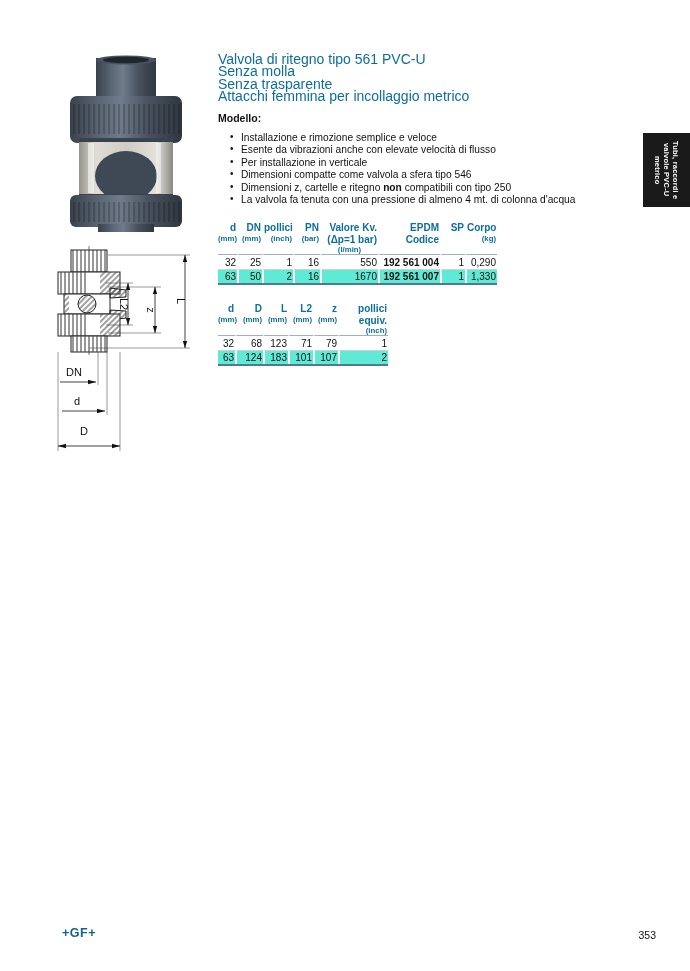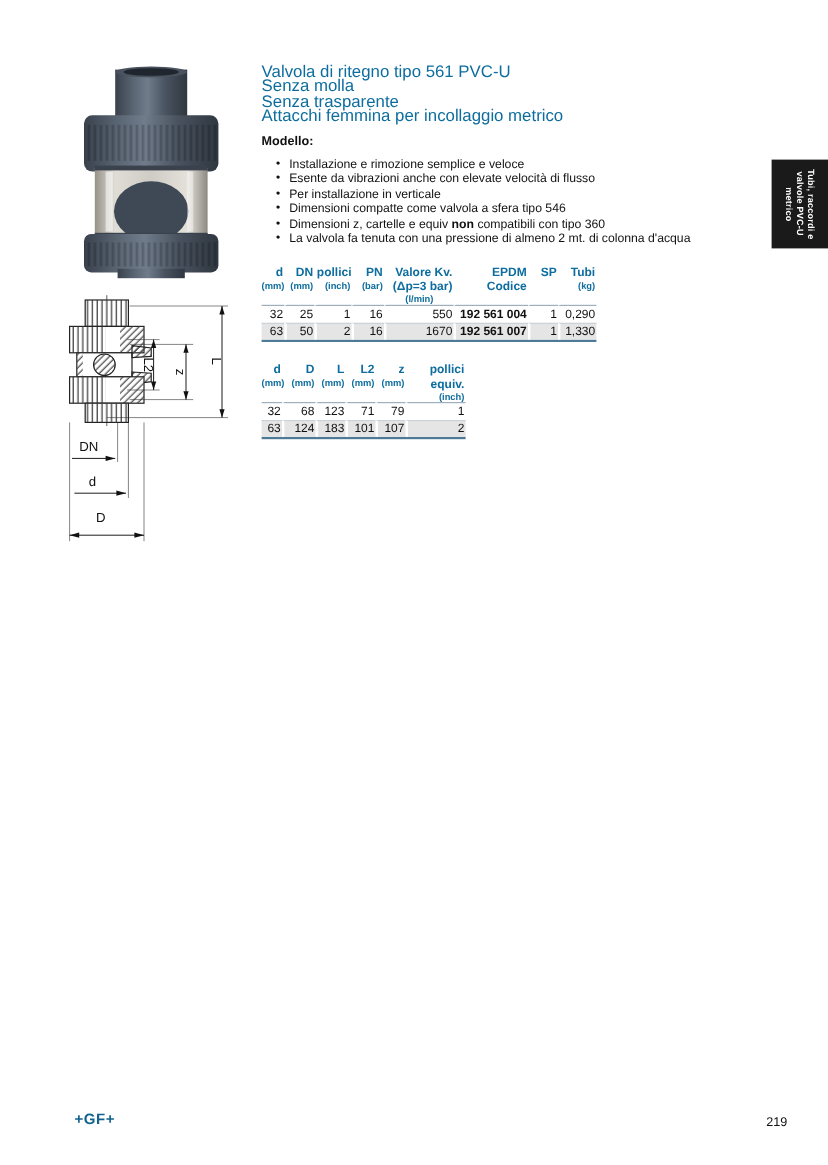--- a/index.html
+++ b/index.html
@@ -38,21 +38,21 @@
   .t th:first-child,.t td:first-child{border-left:none;}
   .t thead th{vertical-align:top;padding-top:1px;border-bottom:1px solid #9fb0bc;}
   .h-l1{font-size:10px;font-weight:bold;color:#0d6d9e;line-height:12px;height:12px;}
   .h-l2u{font-size:7.8px;color:#0d6d9e;line-height:10px;height:10px;}
   .h-l2b{font-size:10px;font-weight:bold;color:#0d6d9e;line-height:11px;height:11px;}
   .h-l3{font-size:7.8px;color:#0d6d9e;line-height:9px;height:9px;}
   .al{text-align:left;}
   .ar{text-align:center;}
   .t td{font-size:10px;height:14px;vertical-align:middle;color:#111;}
   .t tbody tr.sep td{border-top:1px solid #cdd2d6;}
-  .t tbody tr.shade td{background:#e5e5e5;}
+  .t tbody tr.shade td{background:#5eead4;}
   .t td.code{font-weight:bold;}
 
   
   .brand{position:absolute;left:62px;top:926px;font-size:12.5px;font-weight:bold;
          color:#11628f;letter-spacing:0.5px;}
   .page-number{position:absolute;left:618px;top:929px;width:38px;text-align:right;
                font-size:10.5px;color:#111;}
 </style>
 </head>
 <body>
@@ -184,22 +184,22 @@
     <div class="title-line">Attacchi femmina per incollaggio metrico</div>
   </div>
 
   <div class="model-label">Modello:</div>
 
   <ul class="bullets">
     <li><span>Installazione e rimozione semplice e veloce</span><span class="b"></span><span></span></li>
     <li><span>Esente da vibrazioni anche con elevate velocità di flusso</span><span class="b"></span><span></span></li>
     <li><span>Per installazione in verticale</span><span class="b"></span><span></span></li>
     <li><span>Dimensioni compatte come valvola a sfera tipo 546</span><span class="b"></span><span></span></li>
-    <li><span>Dimensioni z, cartelle e equiv </span><span class="b">non</span><span> compatibili con tipo 360</span></li>
-    <li><span>La valvola fa tenuta con una pressione di almeno 2 mt. di colonna d'acqua</span><span class="b"></span><span></span></li>
+    <li><span>Dimensioni z, cartelle e ritegno </span><span class="b">non</span><span> compatibili con tipo 250</span></li>
+    <li><span>La valvola fa tenuta con una pressione di almeno 4 mt. di colonna d'acqua</span><span class="b"></span><span></span></li>
   </ul>
 
   <table class="t t1">
     <colgroup>
       <col style="width:19px">
         <col style="width:25px">
         <col style="width:31px">
         <col style="width:27px">
       <col style="width:58px">
         <col style="width:62px">
@@ -223,35 +223,35 @@
             <div class="h-l2u">(inch)</div>
             <div class="h-l3"></div>
           </th>
         <th>
             <div class="h-l1">PN</div>
             <div class="h-l2u">(bar)</div>
             <div class="h-l3"></div>
           </th>
         <th class="al">
             <div class="h-l1">Valore Kv.</div>
-            <div class="h-l2b">(Δp=3 bar)</div>
+            <div class="h-l2b">(Δp=1 bar)</div>
             <div class="h-l3 ar">(l/min)</div>
           </th>
         <th>
             <div class="h-l1">EPDM</div>
             <div class="h-l2b">Codice</div>
             <div class="h-l3"></div>
           </th>
         <th>
             <div class="h-l1">SP</div>
             <div class="h-l2u"></div>
             <div class="h-l3"></div>
           </th>
         <th>
-            <div class="h-l1">Tubi</div>
+            <div class="h-l1">Corpo</div>
             <div class="h-l2u">(kg)</div>
             <div class="h-l3"></div>
           </th>
       </tr>
     </thead>
     <tbody>
       <tr>
         <td>32</td>
         <td>25</td>
         <td>1</td>
@@ -331,15 +331,15 @@
         <td>124</td>
         <td>183</td>
         <td>101</td>
         <td>107</td>
         <td>2</td>
       </tr>
     </tbody>
   </table>
 
   <div class="brand">+GF+</div>
-  <div class="page-number">219</div>
+  <div class="page-number">353</div>
 
 </div>
 
 </body></html>

